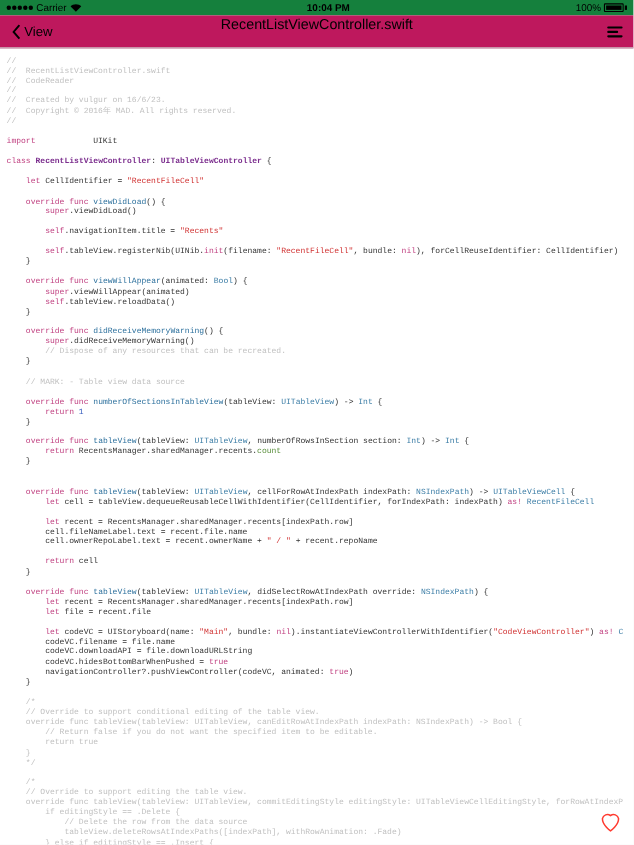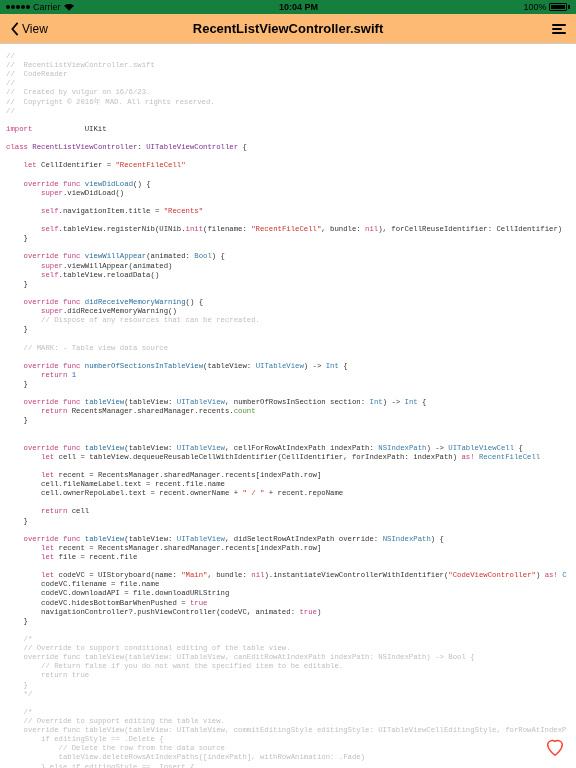--- a/index.html
+++ b/index.html
@@ -18,49 +18,48 @@
     align-items: center;
     justify-content: space-between;
     padding: 0 6px;
     font-size: 9px;
     color: #000;
   }
   .status-left, .status-right { display: flex; align-items: center; gap: 3px; }
   .status-center { font-weight: 600; }
   .nav-bar {
     height: 30px;
-    background: #fdba74;
+    background: #be185d;
     border-bottom: 1px solid #ccc;
     display: flex;
-    align-items: center;
     justify-content: space-between;
     padding: 0 10px;
     position: relative;
   }
   .nav-back { display: flex; align-items: center; color: #000; font-size: 12px; cursor: pointer; }
   .nav-back svg { width: 10px; height: 14px; margin-right: 2px; }
-  .nav-title { position: absolute; left: 0; right: 0; text-align: center; font-weight: 700; font-size: 13px; pointer-events: none; }
+  .nav-title { position: absolute; left: 0; right: 0; text-align: center; font-weight: 400; font-size: 13px; pointer-events: none; }
   .nav-right { display: flex; align-items: center; gap: 4px; }
   .nav-right .bar { width: 14px; height: 2px; background: #000; border-radius: 1px; }
   .nav-right .bars { display:flex; flex-direction:column; gap:2px; cursor:pointer;}
   .code-area {
     background: #fff;
     height: calc(768px - 44px);
     overflow: hidden;
     padding: 8px 6px;
     font-family: Menlo, Monaco, "Courier New", monospace;
     font-size: 7.3px;
     line-height: 1.25;
     white-space: pre;
     color: #333;
   }
   .c-comment { color: #c0c0c0; }
   .c-keyword { color: #c04080; font-weight: 500; }
   .c-override { color: #c04080; }
-  .c-classname { color: #7c2f8e; font-weight: 400; }
+  .c-classname { color: #7c2f8e; font-weight: 700; }
   .c-funcname { color: #2b6f9c; font-weight: 400; }
   .c-string { color: #d03030; }
   .c-type { color: #3a7ca5; }
   .c-self { color: #c04080; }
   .c-num { color: #3a60c0; }
   .c-id { color: #333; margin-left: 48px; }
   .c-prop { color: #5a8f3c; }
   .heart {
     position: absolute;
     right: 10px;

